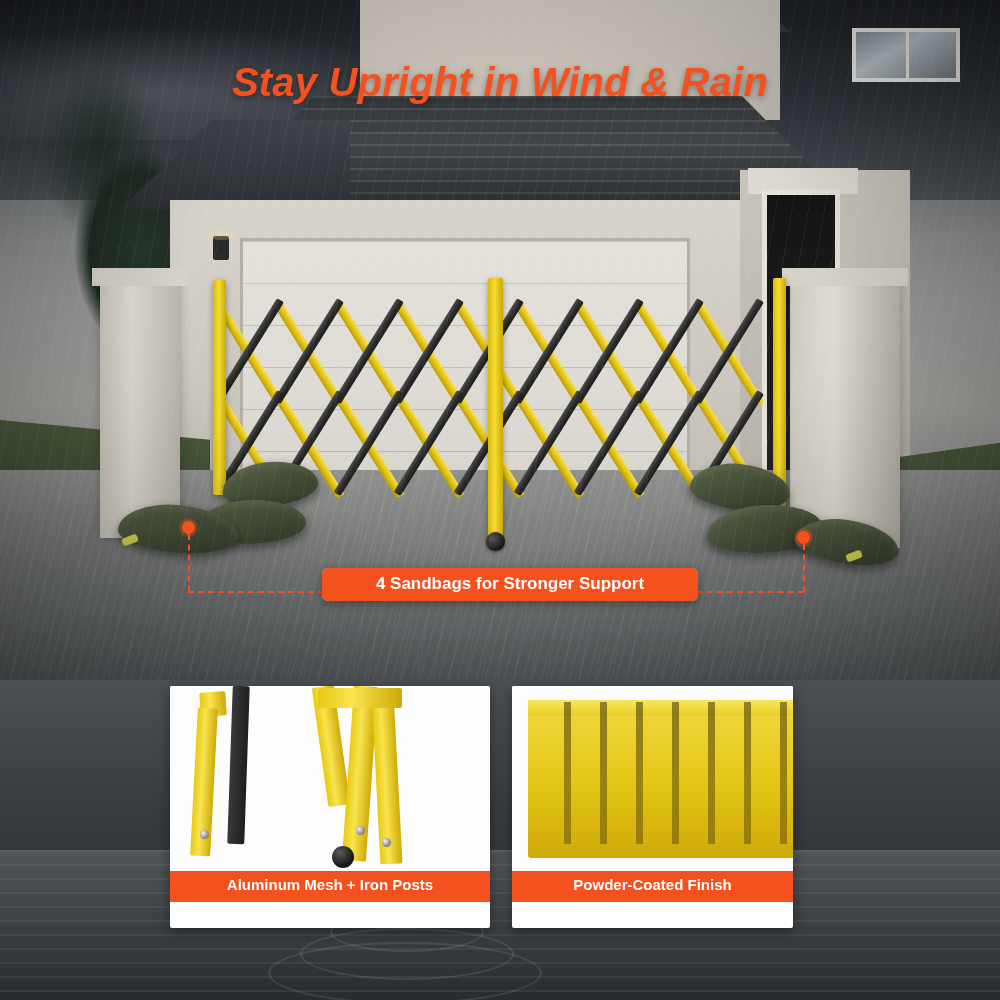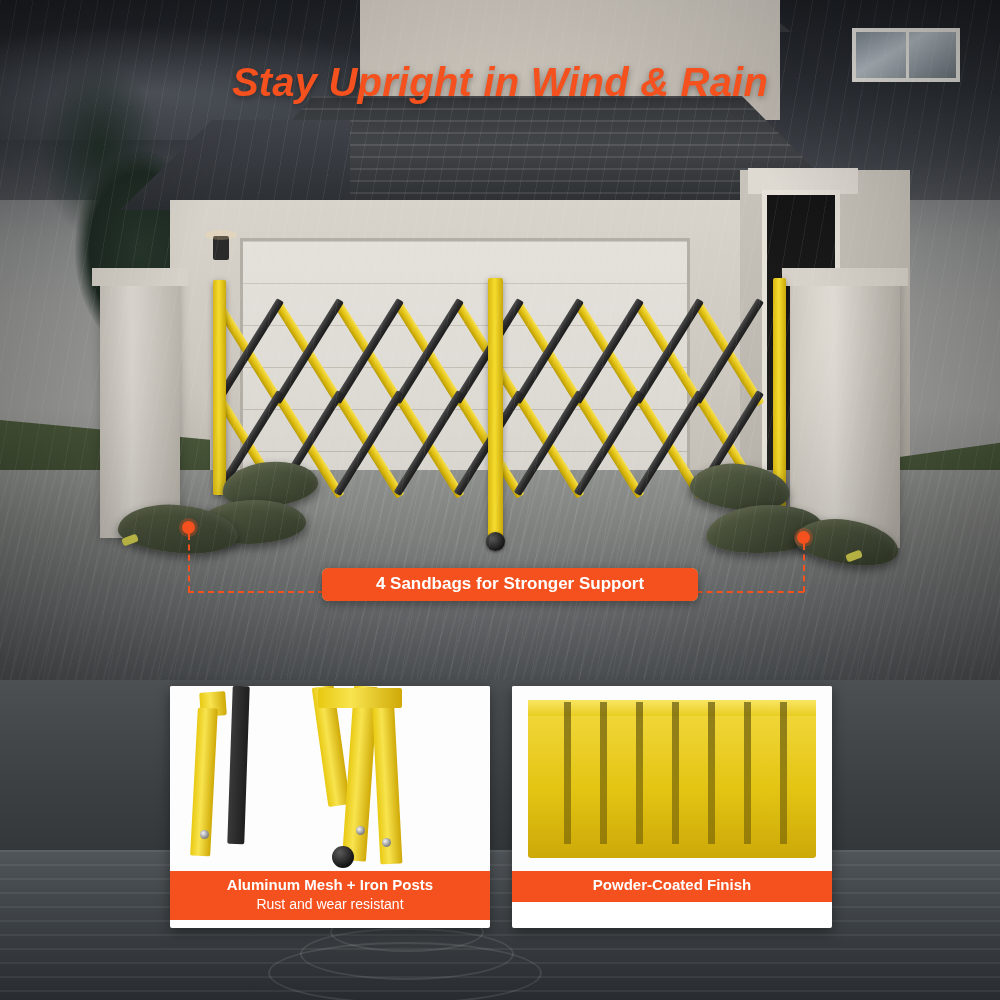--- a/index.html
+++ b/index.html
@@ -357,21 +357,21 @@
   }
 
   .card {
     position: absolute;
     background: #ffffff;
     border-radius: 2px;
     overflow: hidden;
     box-shadow: 0 4px 14px rgba(0,0,0,0.4);
   }
   .card-left { left: 170px; top: 686px; width: 320px; height: 242px; }
-  .card-right { left: 512px; top: 686px; width: 320px; height: 242px; }
+  .card-right { left: 512px; top: 686px; width: 281px; height: 242px; }
   .card-img {
     position: relative;
     width: 100%;
     height: 185px;
     overflow: hidden;
     background: #fdfdfd;
   }
   .card-cap {
     background: #F4511E;
     color: #fff;
@@ -551,21 +551,20 @@
       <div class="lc-bar lc-y" style="left:178px; top:0px; width:24px; height:175px; transform:rotate(4deg);"></div>
       <div class="lc-bar lc-y" style="left:206px; top:8px; width:22px; height:170px; transform:rotate(-3deg);"></div>
       <div class="lc-bar lc-y" style="left:148px; top:2px; width:84px; height:20px;"></div>
       <div class="bolt" style="left:30px; top:144px;"></div>
       <div class="bolt" style="left:186px; top:140px;"></div>
       <div class="bolt" style="left:212px; top:152px;"></div>
       <div class="caster" style="left:162px; top:160px;"></div>
     </div>
     <div class="card-cap">
       <div class="t1">Aluminum Mesh + Iron Posts</div>
-      <div class="t2">Rust and wear resistant</div>
     </div>
   </div>
 
   <div class="card card-right">
     <div class="card-img">
       <div class="slat-panel"></div>
       <div class="slat-top"></div>
       <div class="slat-gap" style="left:52px;"></div>
       <div class="slat-gap" style="left:88px;"></div>
       <div class="slat-gap" style="left:124px;"></div>

